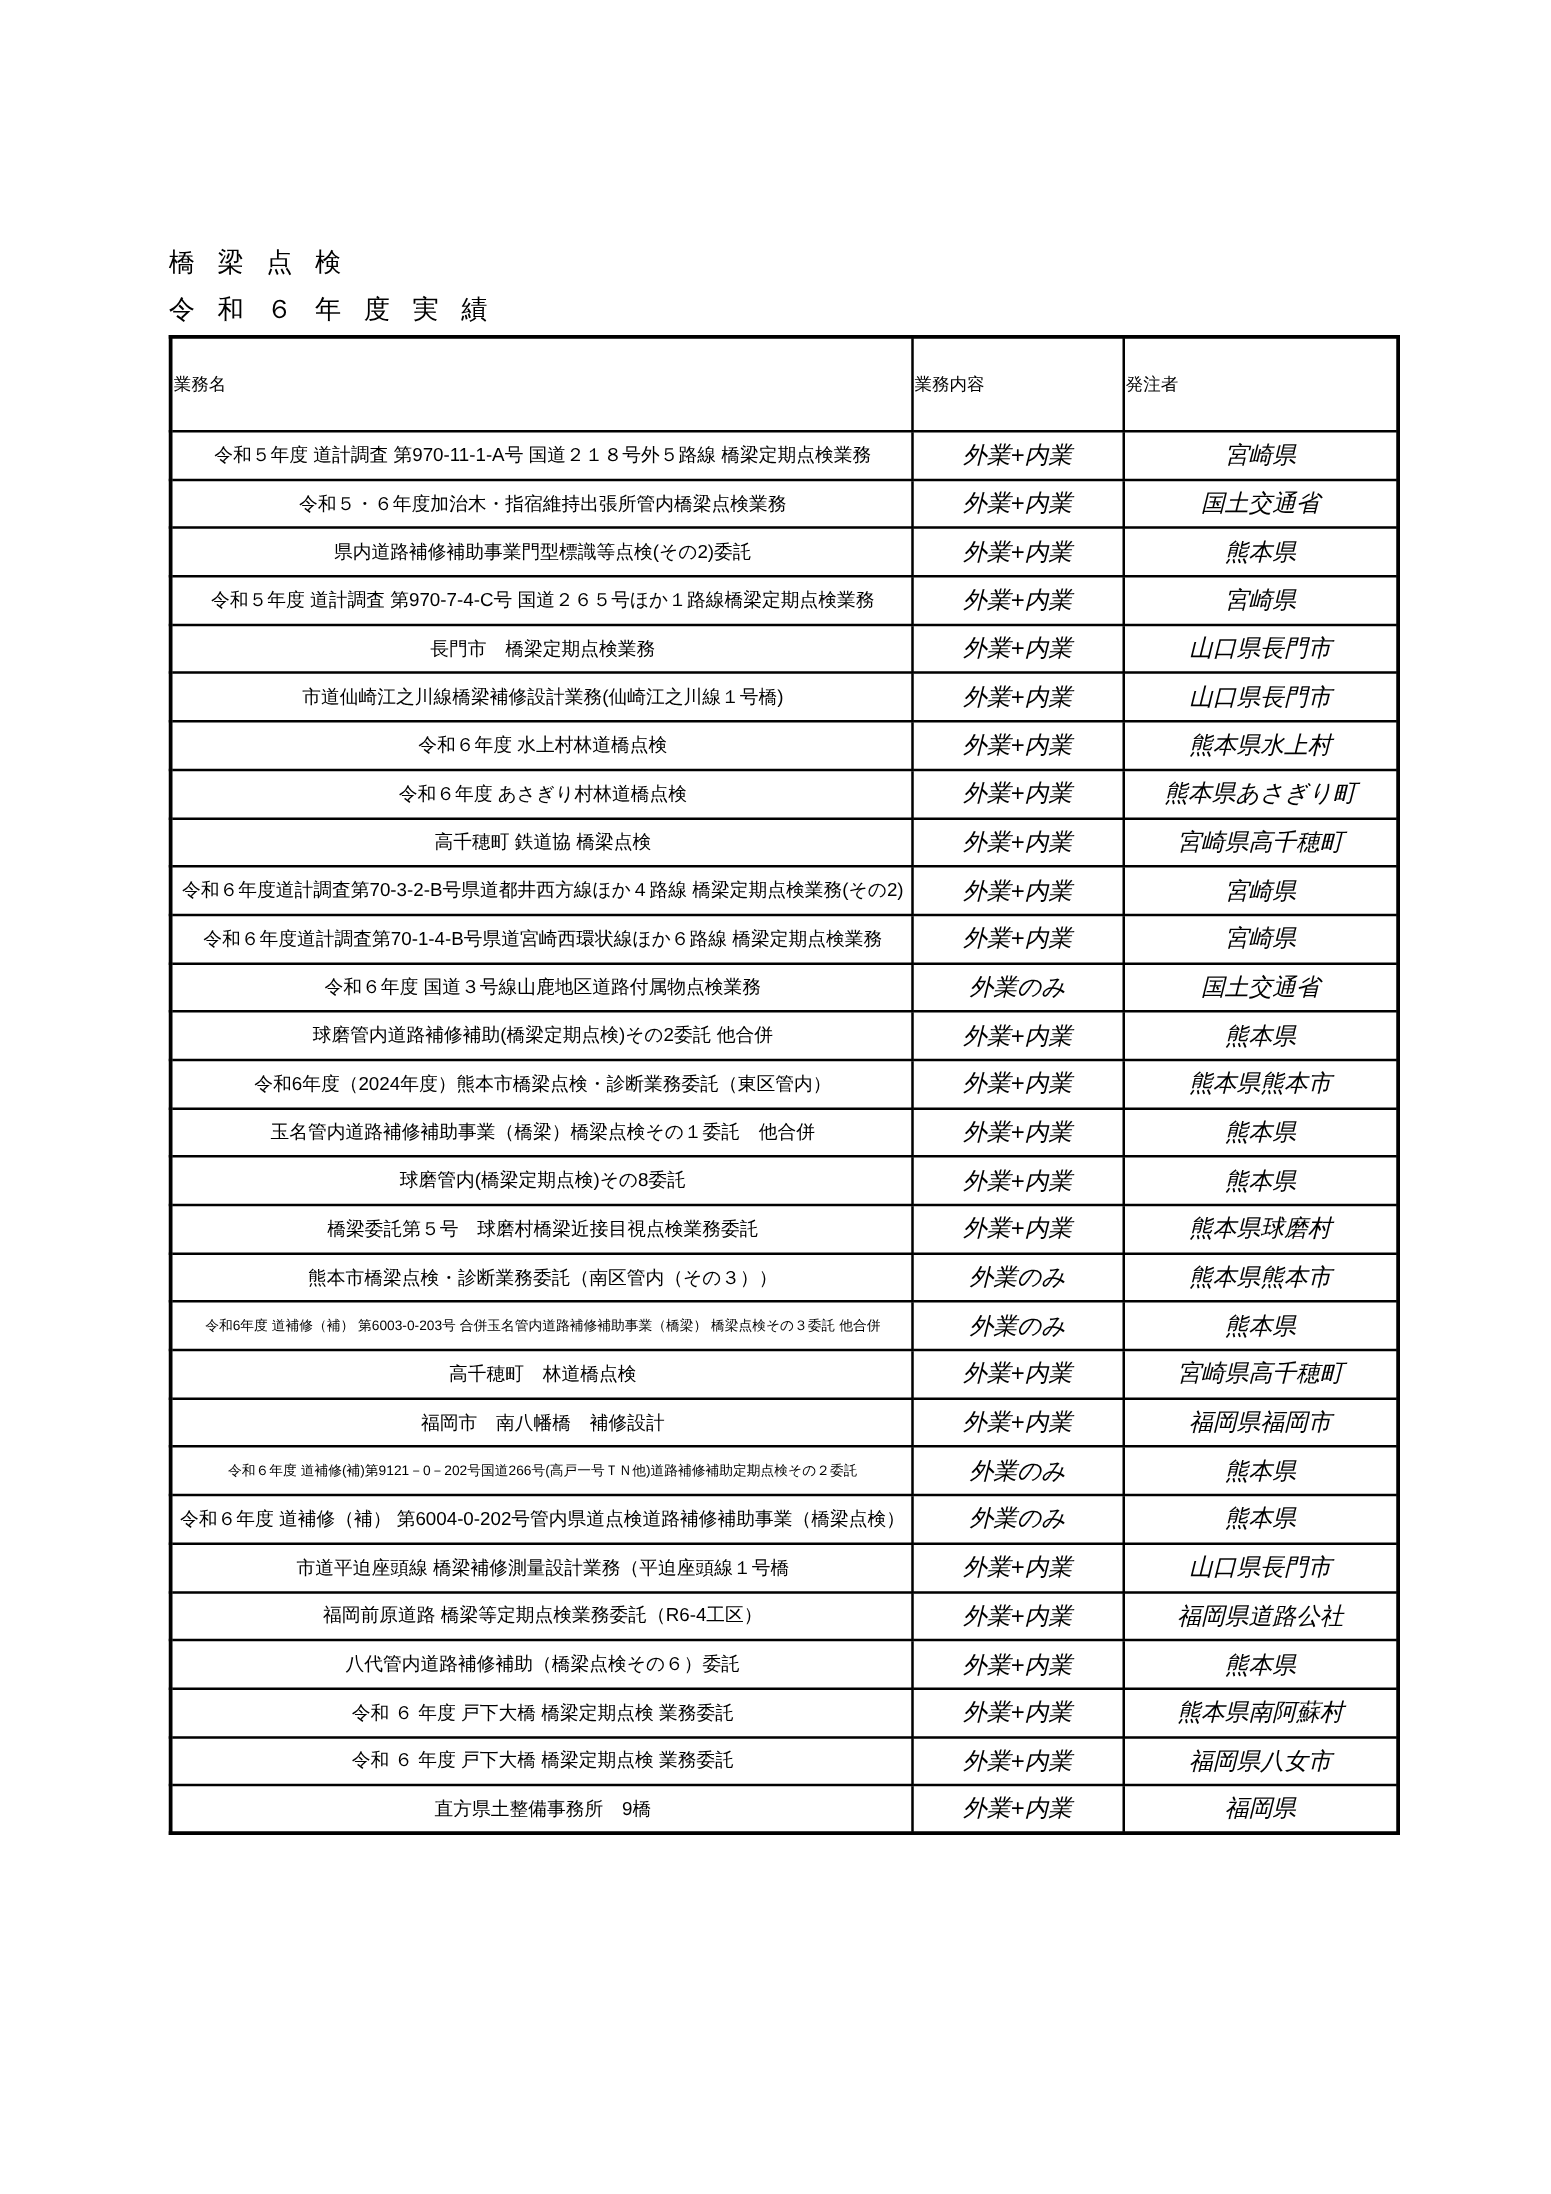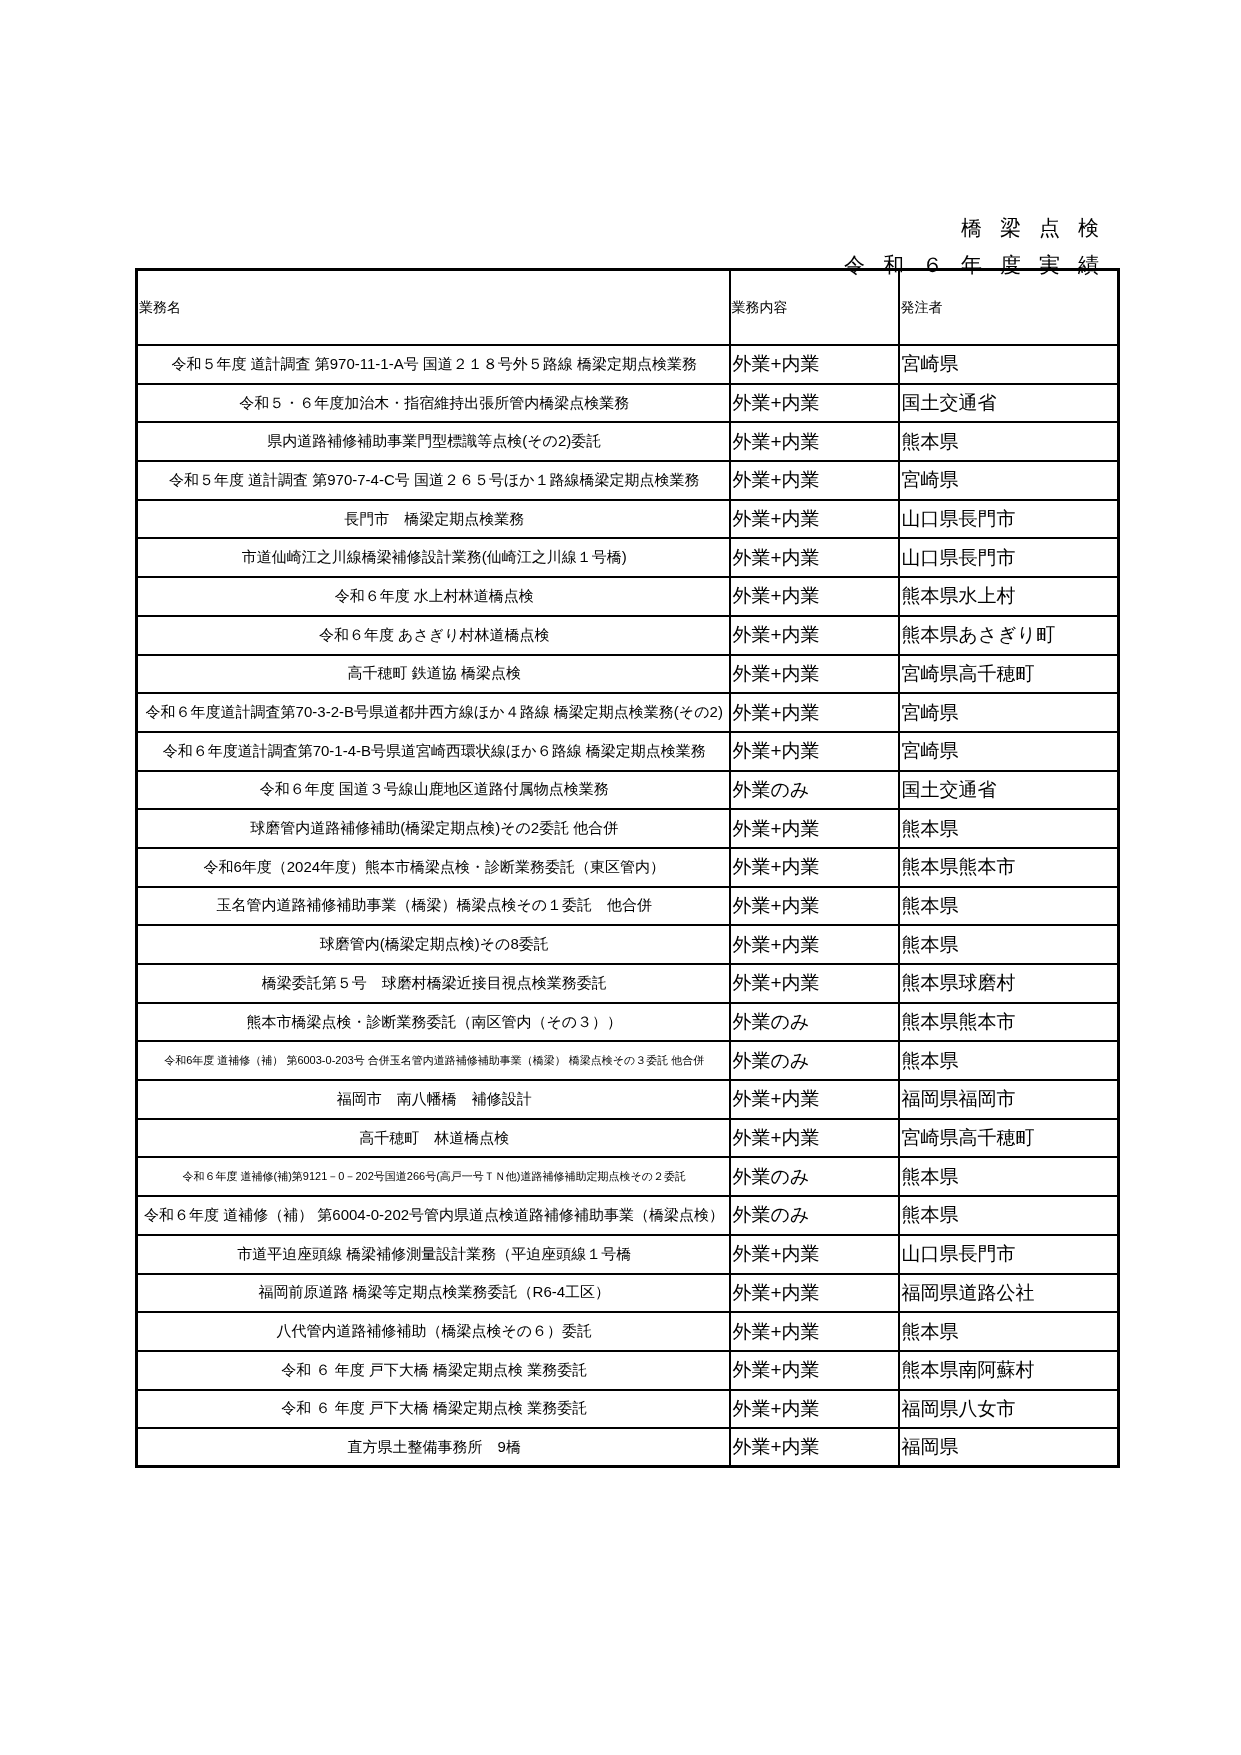--- a/index.html
+++ b/index.html
@@ -12,22 +12,21 @@
     width: 1241px;
     height: 1755px;
     font-family: "Liberation Sans", "DejaVu Sans", sans-serif;
     color: #000;
   }
   .titles {
     position: absolute;
     top: 192px;
     left: 135px;
     width: 982px;
-    text-align: right;
-    margin-top: 17px;
+    text-align: left;
   }
   .title-line {
     font-size: 21px;
     letter-spacing: 18px;
     line-height: 37px;
     white-space: nowrap;
   }
   table.results {
     position: absolute;
     top: 268px;
@@ -57,22 +56,24 @@
   td.c-name {
     font-size: 15px;
     text-align: center;
     vertical-align: middle;
     padding: 0 4px 0 6px;
   }
   td.c-name.small { font-size: 11px; }
   td.c-content,
   td.c-client {
     font-size: 19px;
+    text-align: center;
     vertical-align: middle;
     padding: 0 2px;
+    font-style: italic;
   }
 </style>
 </head>
 <body>
 
 <div class="titles">
   <div class="title-line">橋梁点検</div>
   <div class="title-line">令和６年度実績</div>
 </div>
 
@@ -179,28 +180,28 @@
         <td class="c-name">熊本市橋梁点検・診断業務委託（南区管内（その３））</td>
         <td class="c-content">外業のみ</td>
         <td class="c-client">熊本県熊本市</td>
       </tr>
       <tr>
         <td class="c-name small">令和6年度 道補修（補） 第6003-0-203号 合併玉名管内道路補修補助事業（橋梁） 橋梁点検その３委託 他合併</td>
         <td class="c-content">外業のみ</td>
         <td class="c-client">熊本県</td>
       </tr>
       <tr>
+        <td class="c-name">高千穂町　林道橋点検</td>
+        <td class="c-content">外業+内業</td>
+        <td class="c-client">宮崎県高千穂町</td>
+      </tr>
+      <tr>
         <td class="c-name">福岡市　南八幡橋　補修設計</td>
         <td class="c-content">外業+内業</td>
         <td class="c-client">福岡県福岡市</td>
-      </tr>
-      <tr>
-        <td class="c-name">高千穂町　林道橋点検</td>
-        <td class="c-content">外業+内業</td>
-        <td class="c-client">宮崎県高千穂町</td>
       </tr>
       <tr>
         <td class="c-name small">令和６年度 道補修(補)第9121－0－202号国道266号(高戸一号ＴＮ他)道路補修補助定期点検その２委託</td>
         <td class="c-content">外業のみ</td>
         <td class="c-client">熊本県</td>
       </tr>
       <tr>
         <td class="c-name">令和６年度 道補修（補） 第6004-0-202号管内県道点検道路補修補助事業（橋梁点検） その２委託</td>
         <td class="c-content">外業のみ</td>
         <td class="c-client">熊本県</td>

